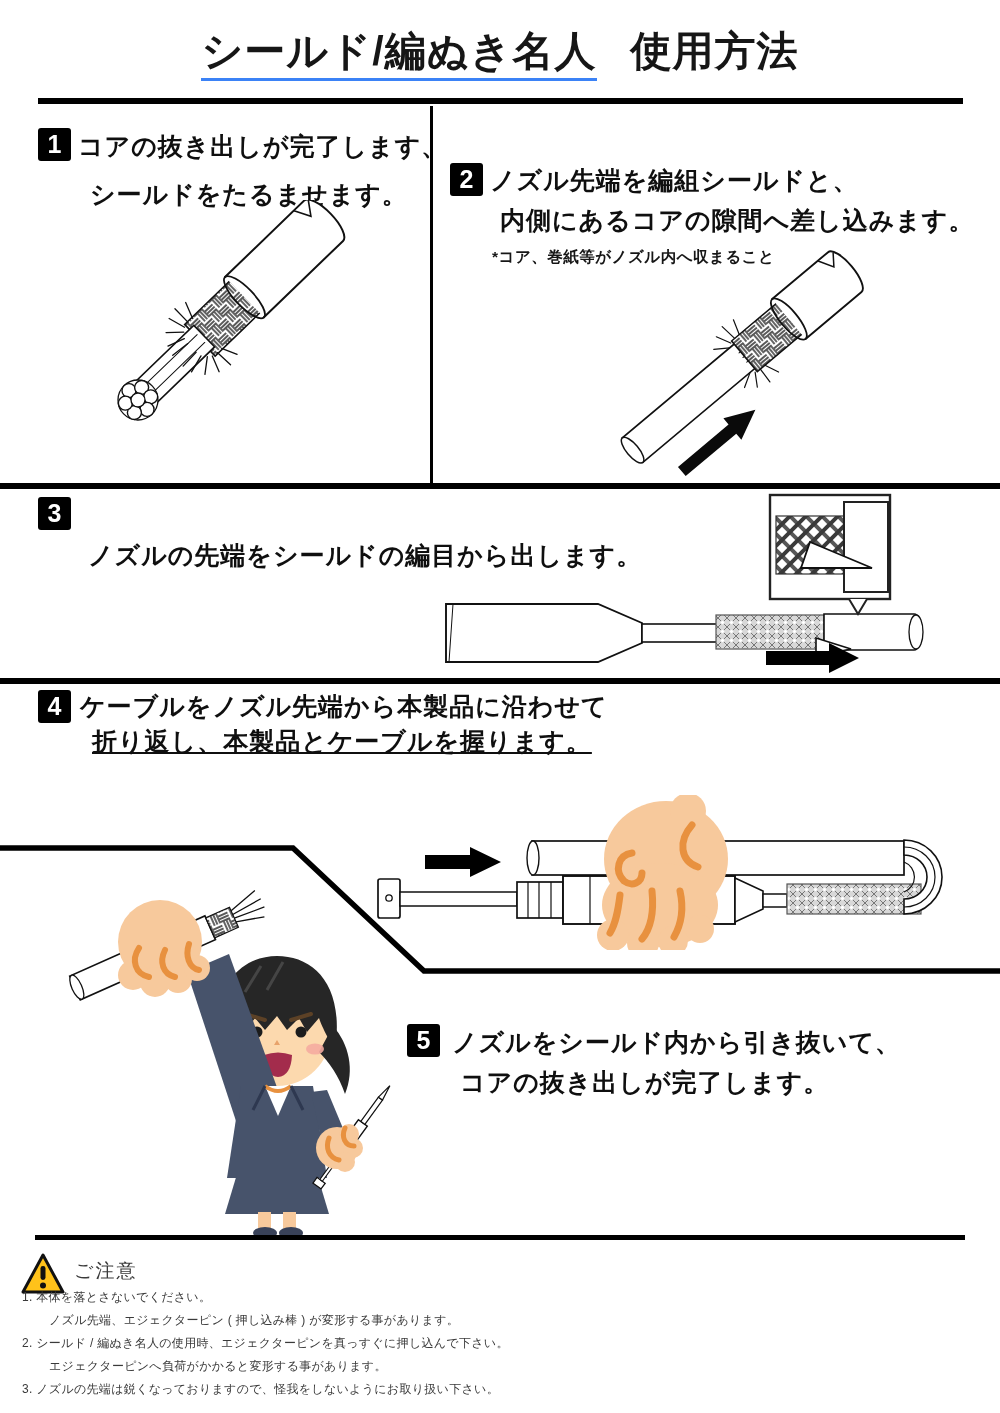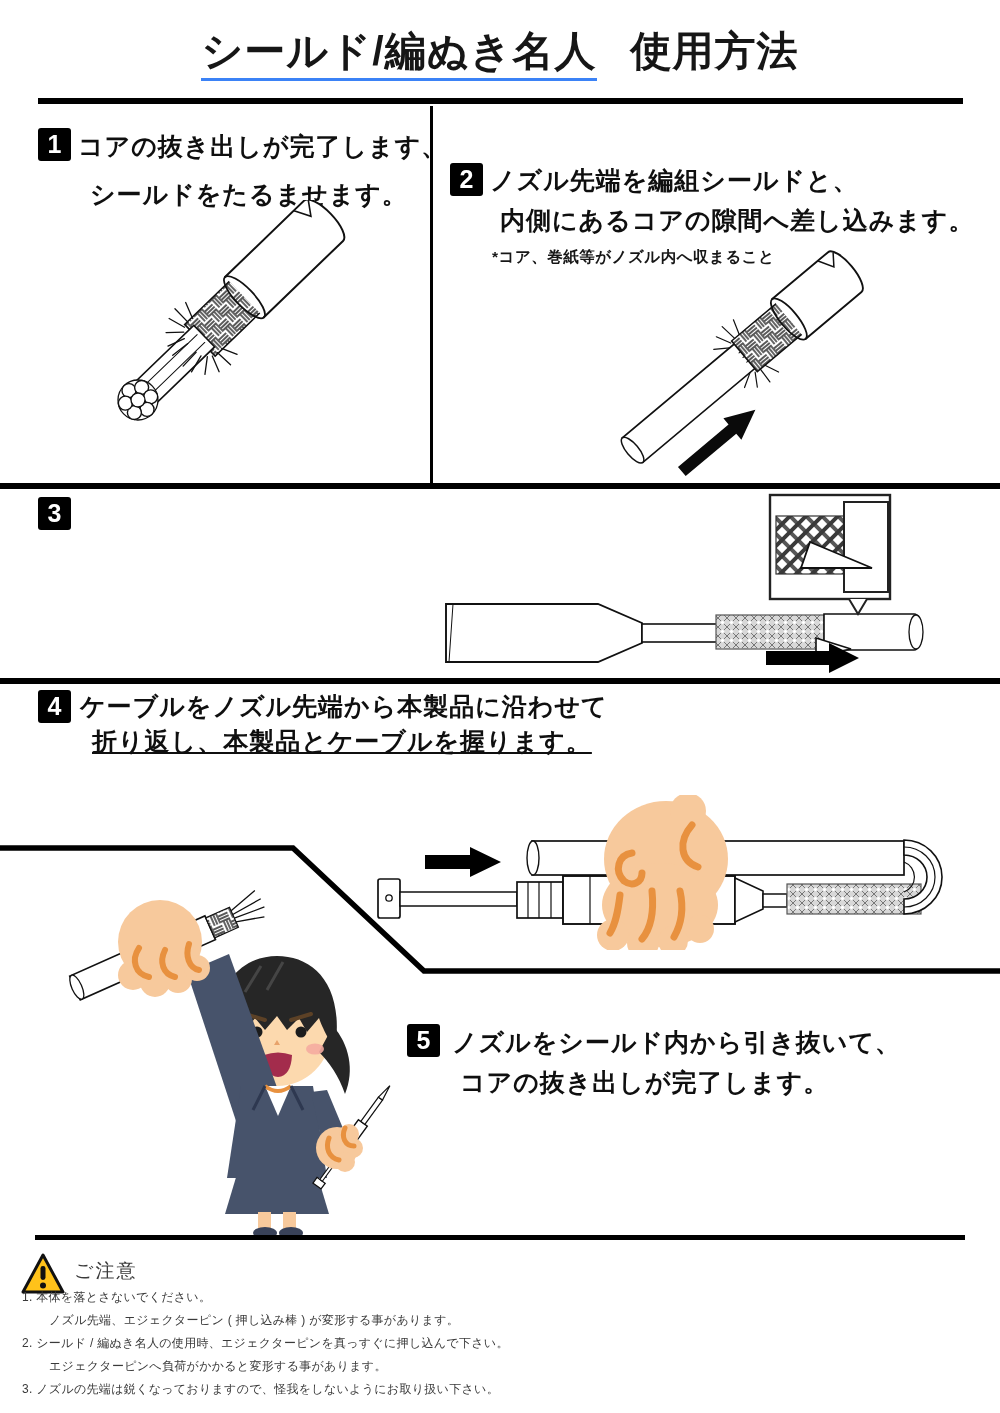--- a/index.html
+++ b/index.html
@@ -115,20 +115,21 @@
       <path d="M270,-25 L278,-11 L287,-23" fill="#fff" stroke="#111" stroke-width="1.5"></path>
       <ellipse cx="210" cy="0" rx="8.5" ry="26" fill="none" stroke="#111" stroke-width="1.8"></ellipse>
       <path fill="none" stroke="#111" stroke-width="1.2" d="M150,-19 l-7,-14 M156,-20 l-2,-17 M162,-20 l5,-15 M146,-16 l-13,-9 M150,19 l-8,13 M156,20 l-1,16 M162,20 l6,14 M146,16 l-14,8"></path>
       <polygon points="30,42 96,42 96,34 126,48 96,62 96,54 30,54" fill="#0a0a0a"></polygon>
     </g>
   </svg>
 
   <div class="rule" style="left:0;top:483px;width:1000px;height:6px;"></div>
 
   <div class="badge" style="left:38px;top:497px;">3</div>
+  <div class="step-line" style="left:88px;top:541px;">ノズルの先端をシールドの編目から出します。</div>
 
   <svg class="abs" style="left:430px;top:492px;" width="560" height="188" viewBox="0 0 560 188">
 
     <path d="M16,112 L168,112 L212,131 L212,151 L168,170 L16,170 Z" fill="#fff" stroke="#111" stroke-width="1.9"></path>
     <path d="M23,112 L19,170" stroke="#111" stroke-width="1" fill="none"></path>
     <rect x="212" y="132" width="76" height="18" fill="#fff" stroke="#111" stroke-width="1.6"></rect>
     <rect x="286" y="123" width="108" height="34" fill="url(#mesh)" stroke="#555" stroke-width="1.2"></rect>
     <path d="M394,122 L484,122 A8,18 0 0 1 484,158 L394,158 Z" fill="#fff" stroke="#111" stroke-width="1.6"></path>
     <ellipse cx="486" cy="140" rx="7" ry="17" fill="#fff" stroke="#111" stroke-width="1.3"></ellipse>
     <polygon points="386,146 421,157 386,164" fill="#fff" stroke="#111" stroke-width="1.6"></polygon>

